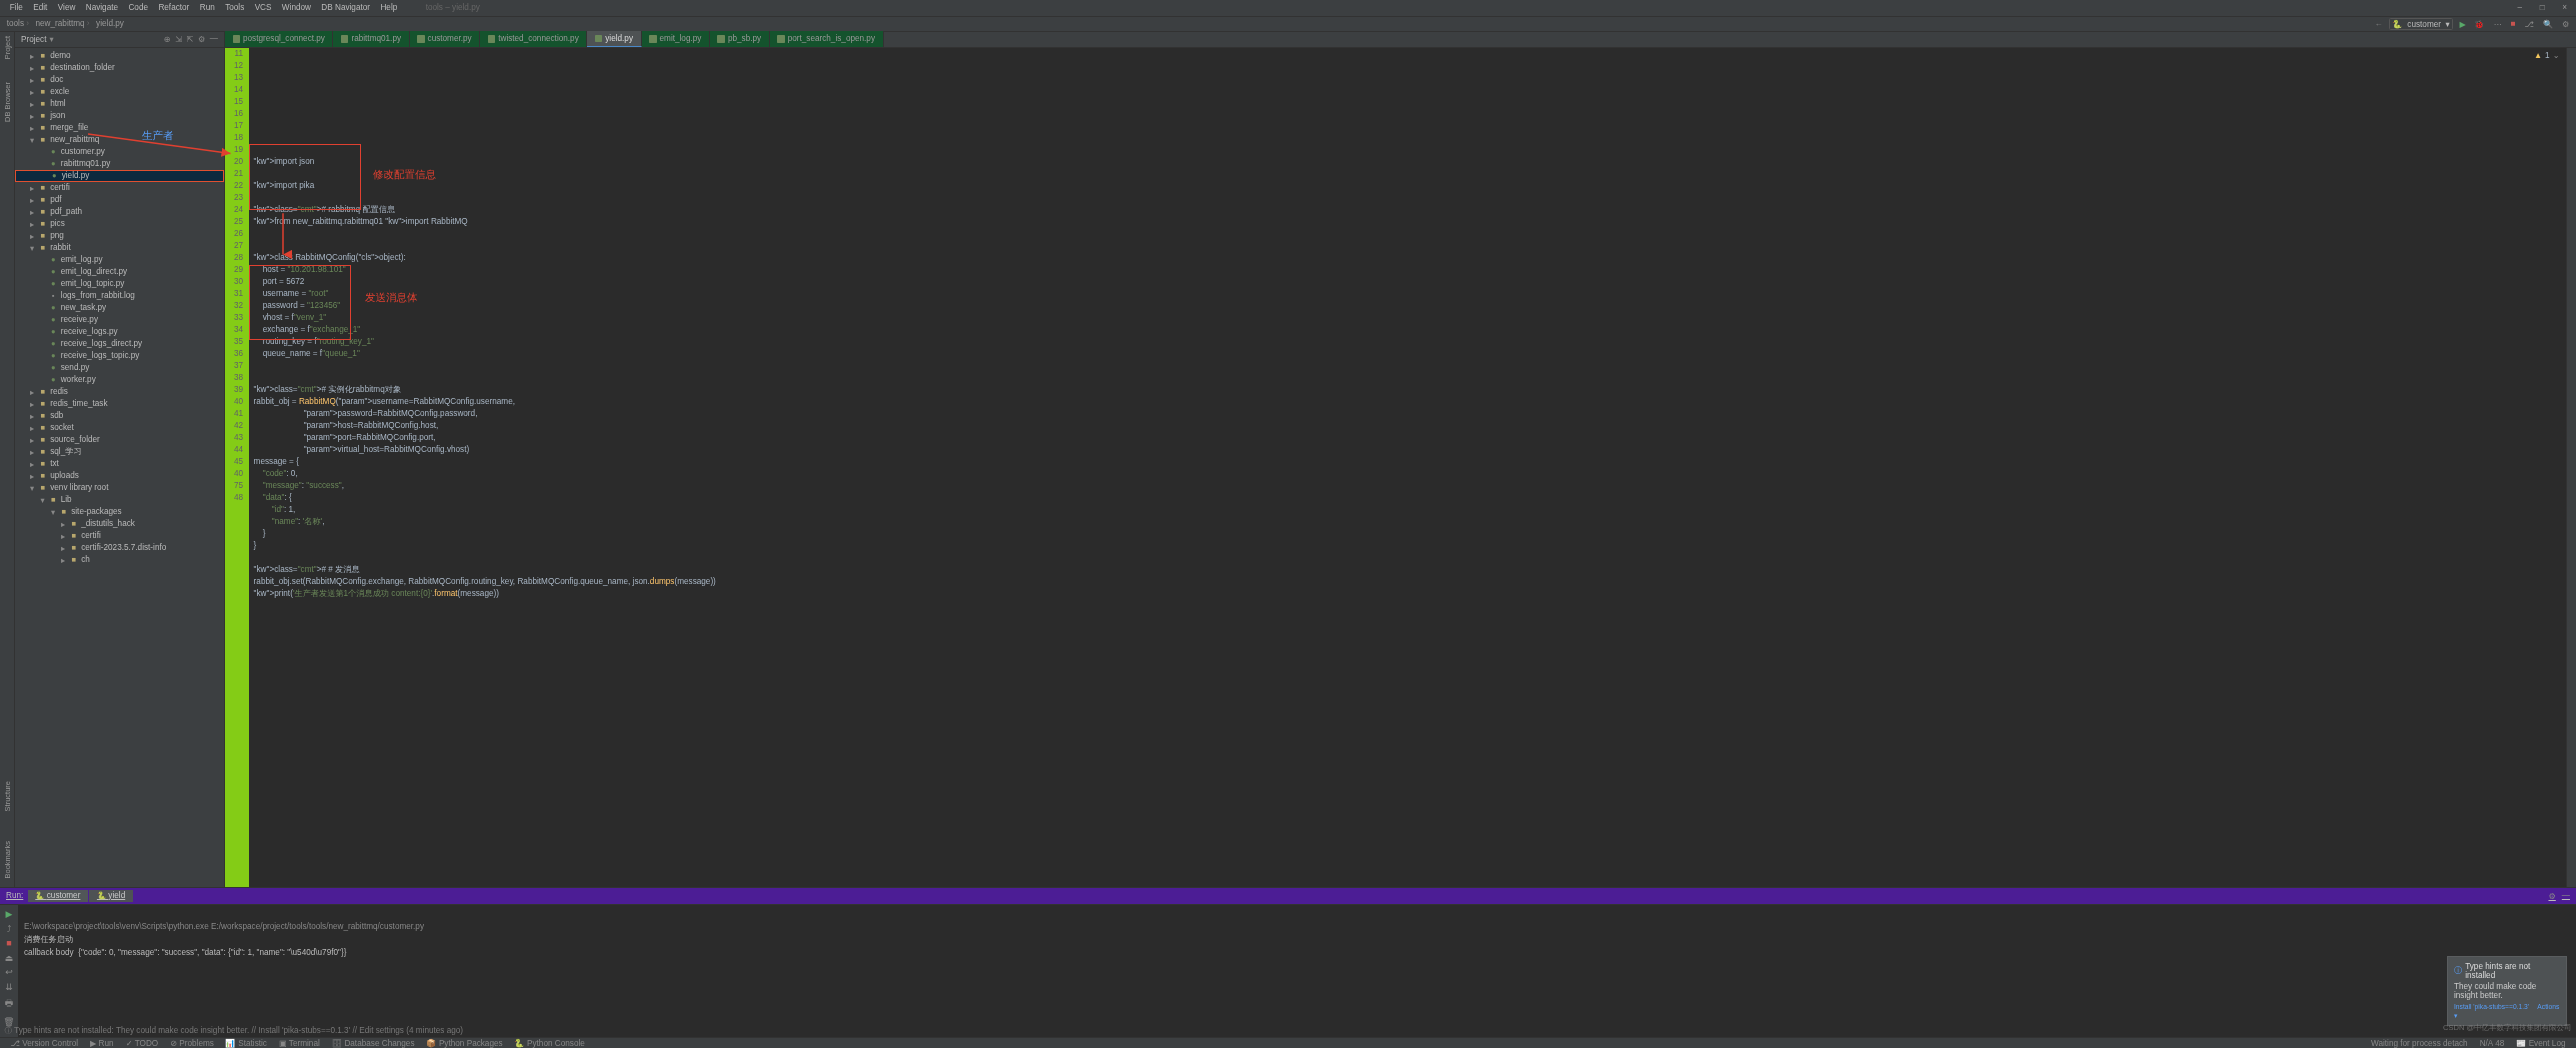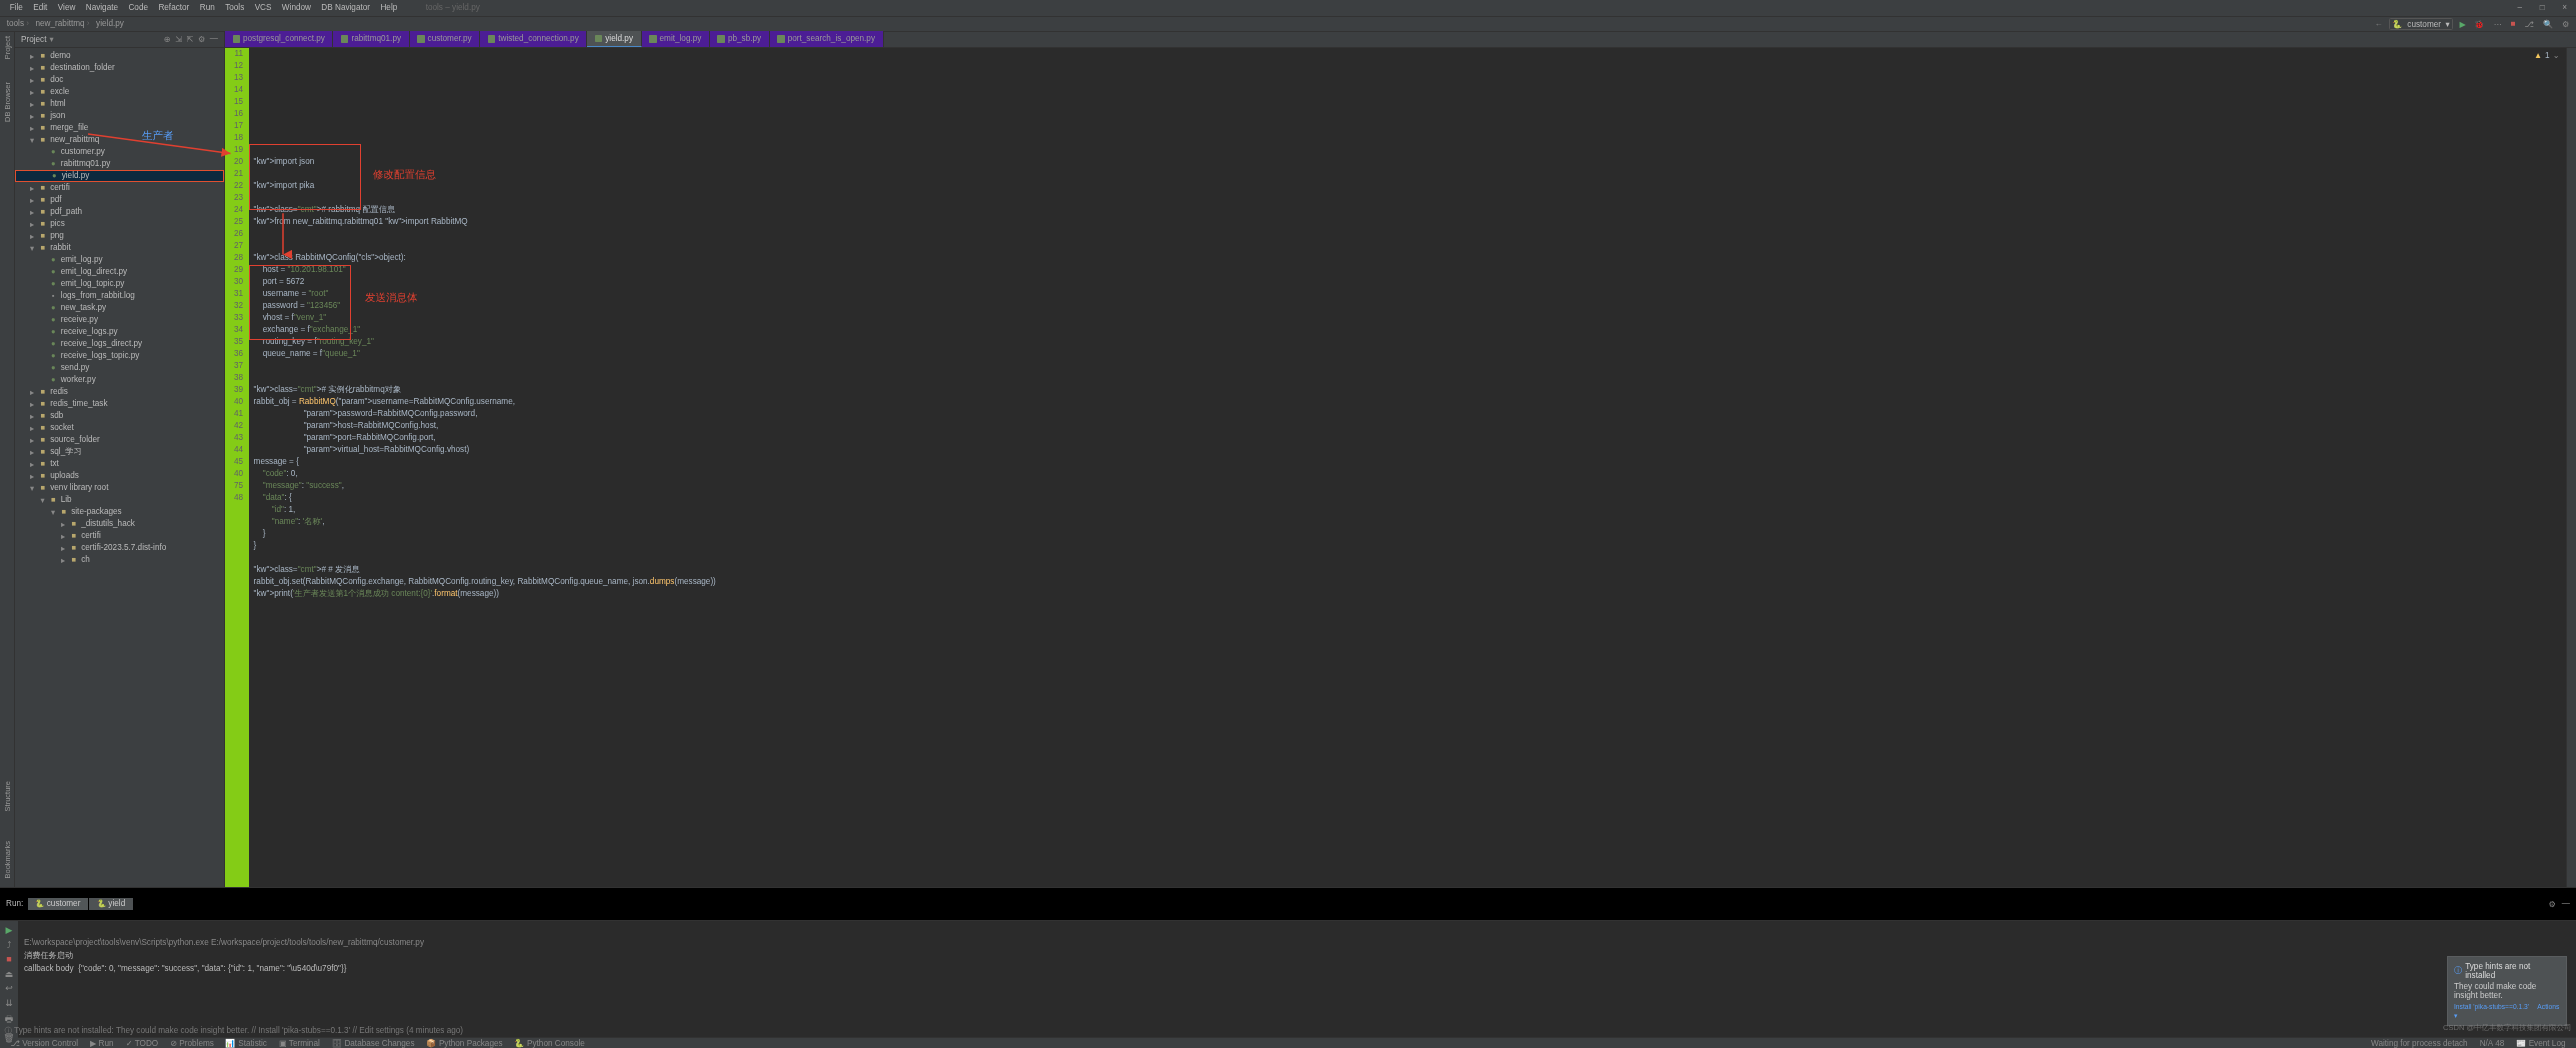--- a/index.html
+++ b/index.html
@@ -15,34 +15,34 @@
 .project-panel { width:210px; background:#3c3f41; border-right:0.7px solid #323232; display:flex; flex-direction:column; }
 .panel-header { height:16.5px; display:flex; align-items:center; padding:0 6px; background:#3c3f41; border-bottom:0.7px solid #323232; color:#bbb; }
 .panel-header .icons { margin-left:auto; display:flex; gap:4.5px; color:#888; }
 .tree { flex:1; overflow:auto; padding:1.5px 0; font-size:8.2px; }
 .tree-item { display:flex; align-items:center; height:12px; padding-left:4.5px; color:#bbb; white-space:nowrap; cursor:pointer; }
 .tree-item.selected { background:#0d293e; border:0.7px solid #e05030; }
 .tree-item .arrow { width:7.5px; color:#888; }
 .tree-item .icon { width:10.5px; text-align:center; margin-right:2.2px; font-size:7.5px; }
 .editor-area { flex:1; display:flex; flex-direction:column; background:#2b2b2b; }
 .tabs { height:16.5px; display:flex; background:#3c3f41; border-bottom:0.7px solid #323232; align-items:flex-end; }
-.tab { height:16.5px; padding:0 7.5px; display:flex; align-items:center; gap:3px; color:#999; background:#4c1d95; border-right:0.7px solid #323232; cursor:pointer; font-size:7.5px; }
+.tab { height:16.5px; padding:0 7.5px; display:flex; align-items:center; gap:3px; color:#999; background:#14532d; border-right:0.7px solid #323232; cursor:pointer; font-size:7.5px; }
 .tab.active { background:#4e5254; color:#ddd; border-bottom:1.5px solid #4a88c7; }
 .tab .tab-icon { width:7.5px; height:7.5px; background:#6a8759; border-radius:0.7px; }
 .editor { flex:1; display:flex; overflow:auto; position:relative; }
 .gutter { background:#84cc16; color:#606366; text-align:right; padding:0 6px 0 9px; user-select:none; line-height:12px; font-family:Consolas,monospace; font-size:8.2px; }
 .code { flex:1; padding:0 4.5px; font-family:Consolas,monospace; font-size:8.2px; line-height:12px; white-space:pre; position:relative; }
 .code-line { height:12px; }
 .str { color:#6a8759; }
 .fn { color:#ffc66d; }
 .red-box { position:absolute; border:1.5px solid #e04030; pointer-events:none; z-index:5; }
 .red-text { position:absolute; color:#e04030; font-size:10.5px; z-index:6; }
 .right-gutter { width:10.5px; background:#3c3f41; border-left:0.7px solid #323232; }
 .run-panel { height:150px; background:#2b2b2b; border-top:0.7px solid #323232; display:flex; flex-direction:column; }
-.run-header { height:16.5px; background:#000000; display:flex; align-items:center; padding:16px 6px; color:#bbb; border-bottom:0.7px solid #323232; }
+.run-header { height:16.5px; background:#4c1d95; display:flex; align-items:center; padding:8px 6px; color:#bbb; border-bottom:0.7px solid #323232;text-decoration:underline; }
 .run-header .rtabs { display:flex; gap:1.5px; margin-left:4.5px; }
 .run-tab { padding:1.5px 7.5px; background:#4e5254; color:#ccc; cursor:pointer; font-size:7.5px; }
 .run-tab.active { background:#515658; }
 .run-body { flex:1; display:flex; }
 .run-toolbar { width:18px; background:#3c3f41; display:flex; flex-direction:column; align-items:center; gap:4.5px; padding-top:4.5px; }
 .run-toolbar span { color:#888; cursor:pointer; font-size:9px; }
 .run-output { flex:1; padding:3px 6px; font-family:Consolas,monospace; font-size:8.2px; line-height:12px; color:#bbb; white-space:pre; overflow:auto; }
 .statusbar { height:12px; background:#3c3f41; border-top:0.7px solid #323232; display:flex; align-items:center; padding:0 4.5px; color:#888; font-size:7.5px; }
 .status-item { padding:0 6px; display:flex; align-items:center; gap:2.2px; cursor:pointer; }
 .statusbar .right { margin-left:auto; display:flex; }

